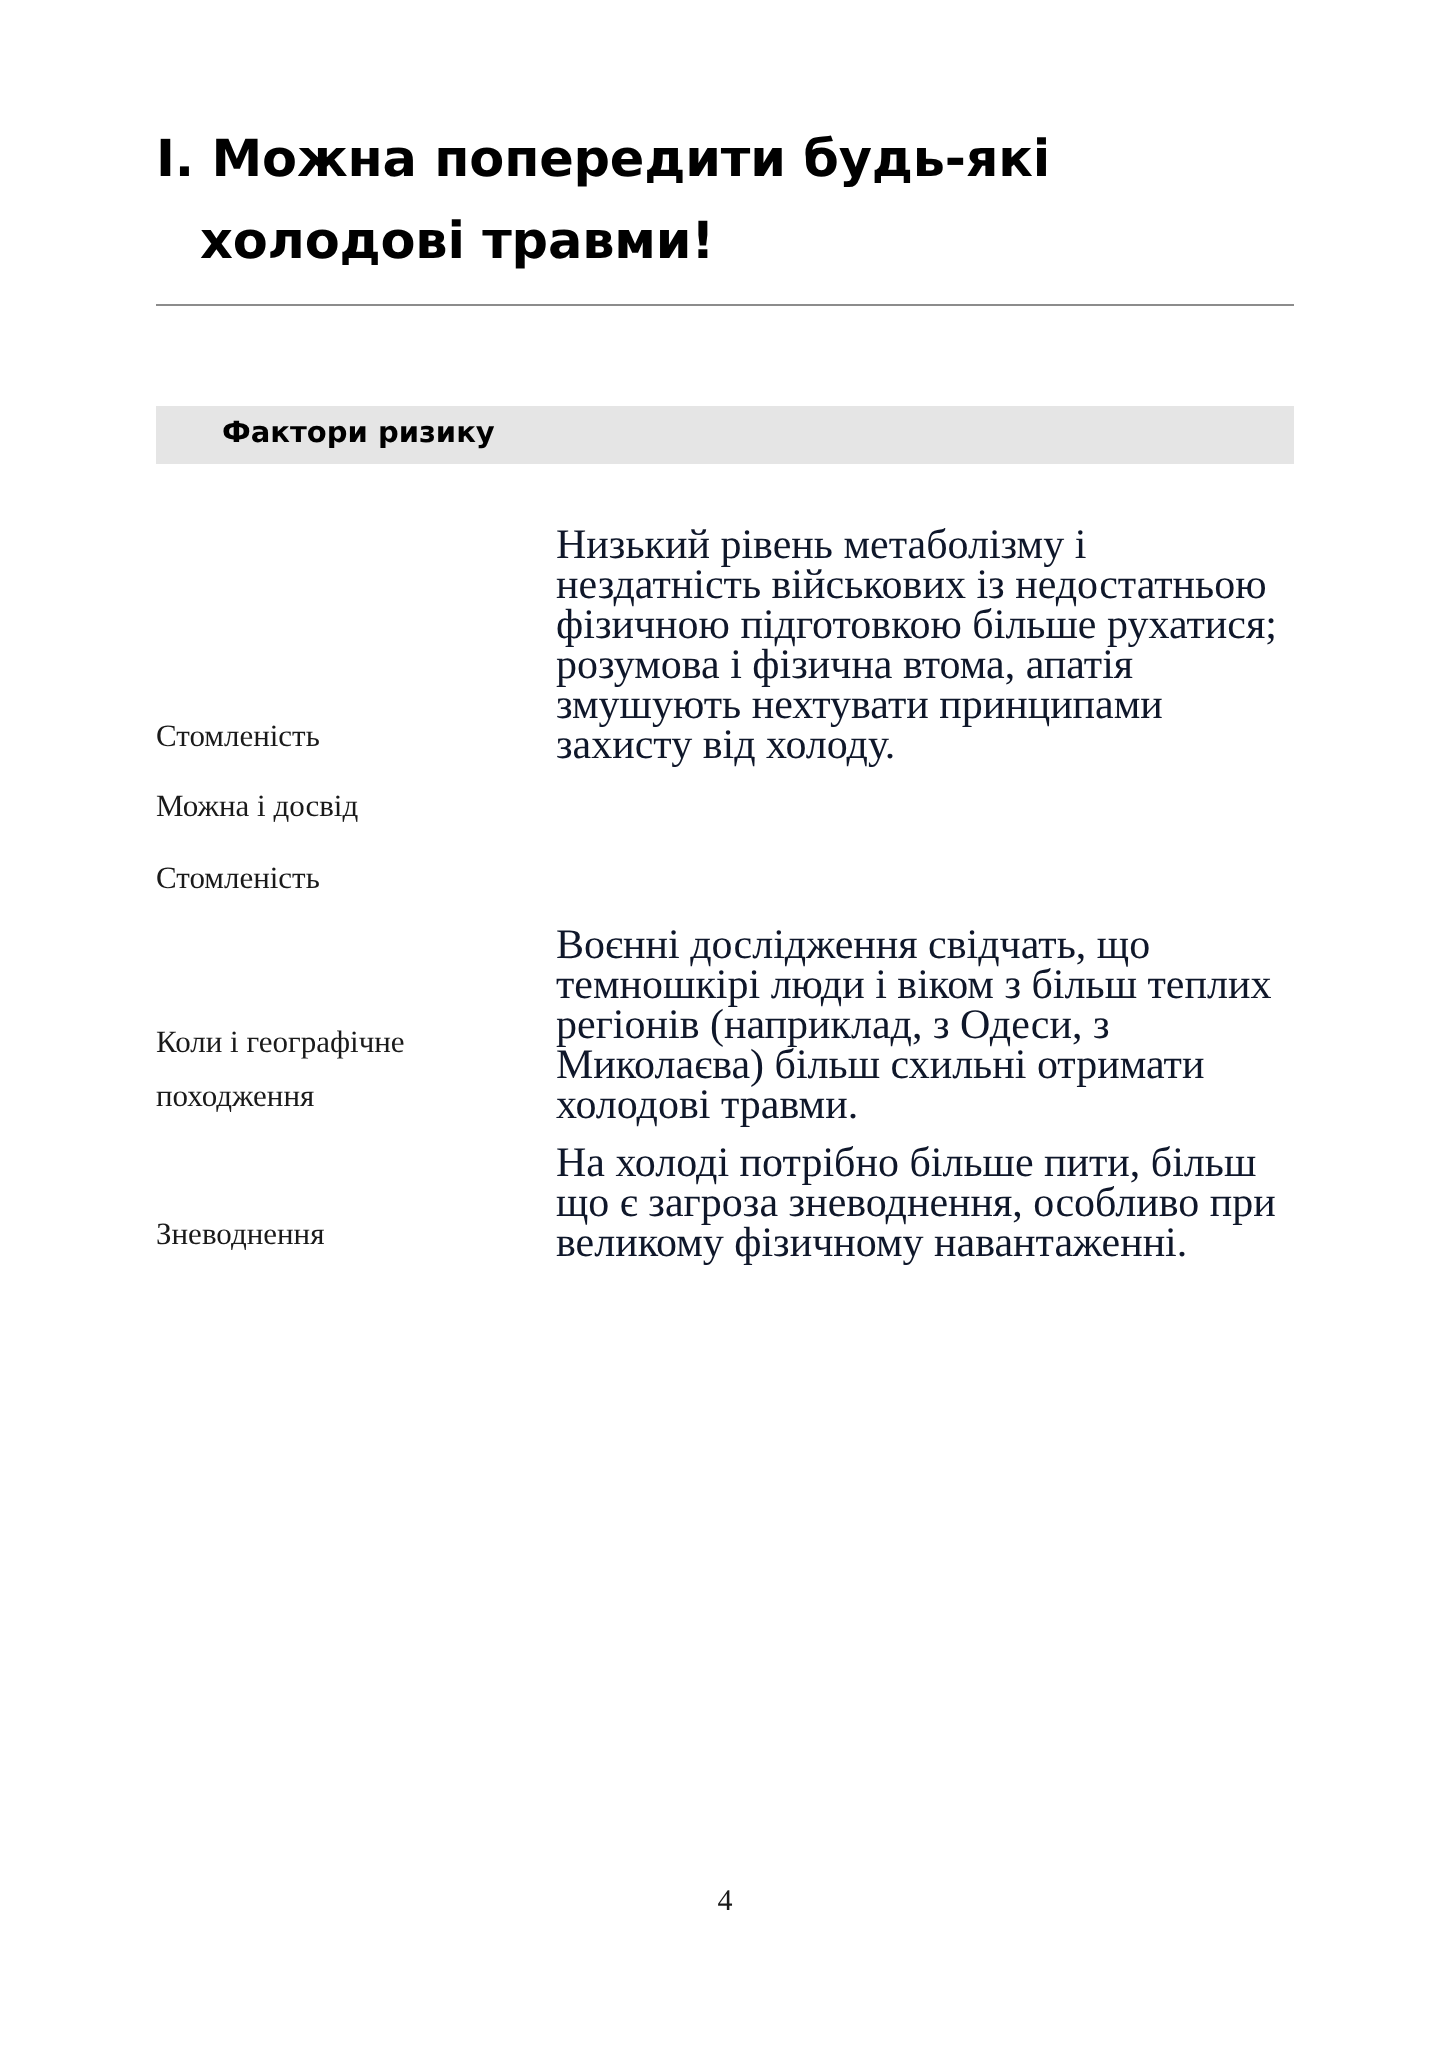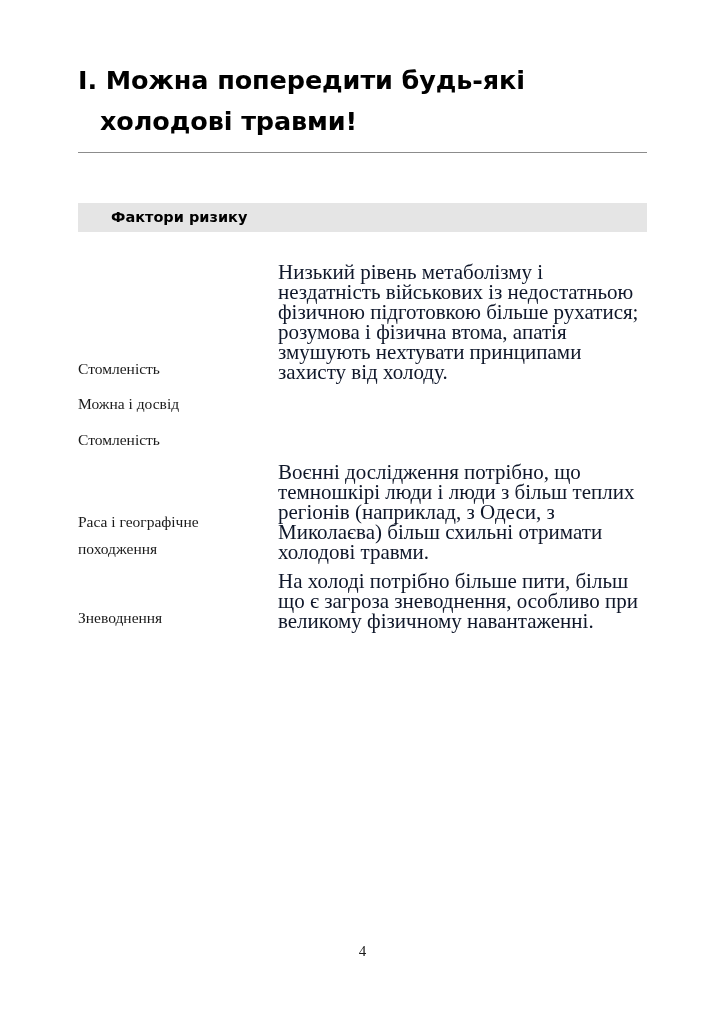--- a/index.html
+++ b/index.html
@@ -150,22 +150,22 @@
 
     <div class="factor-row">
       <div class="factor-label">Можна і досвід</div>
     </div>
 
     <div class="factor-row">
       <div class="factor-label">Стомленість</div>
     </div>
 
     <div class="factor-row">
-      <div class="factor-label">Раса і географічне походження</div>
-      <div class="factor-desc ragged">Воєнні дослідження потрібно, що темношкірі люди і люди з більш теплих регіонів (наприклад, з Одеси, з Миколаєва) більш схильні отримати холодові травми.</div>
+      <div class="factor-label">Коли і географічне походження</div>
+      <div class="factor-desc ragged">Воєнні дослідження свідчать, що темношкірі люди і віком з більш теплих регіонів (наприклад, з Одеси, з Миколаєва) більш схильні отримати холодові травми.</div>
     </div>
 
     <div class="factor-row">
       <div class="factor-label">Зневоднення</div>
       <div class="factor-desc ragged">На холоді потрібно більше пити, більш що є загроза зневоднення, особливо при великому фізичному навантаженні.</div>
     </div>
 
   </div>
 
   <div class="page-number">4</div>

